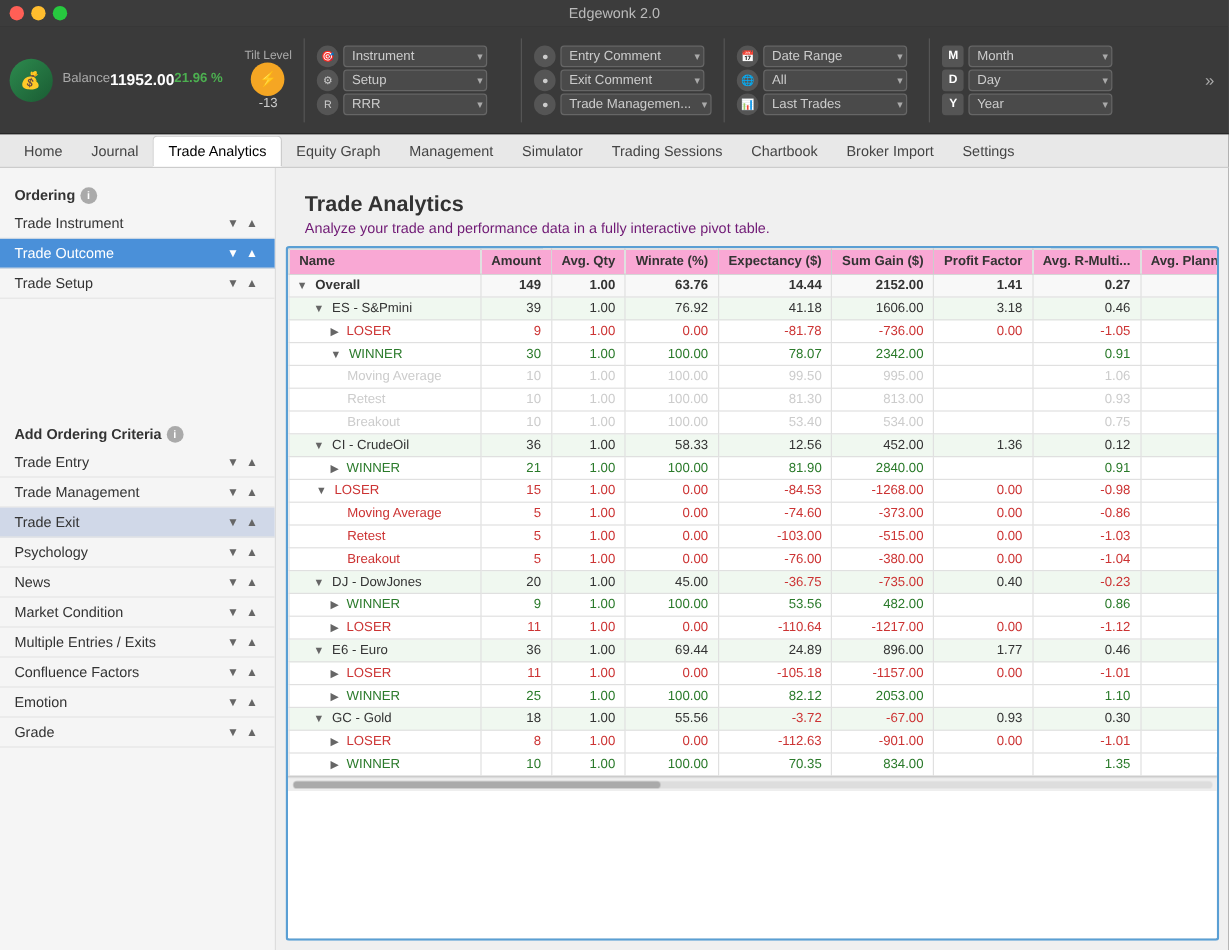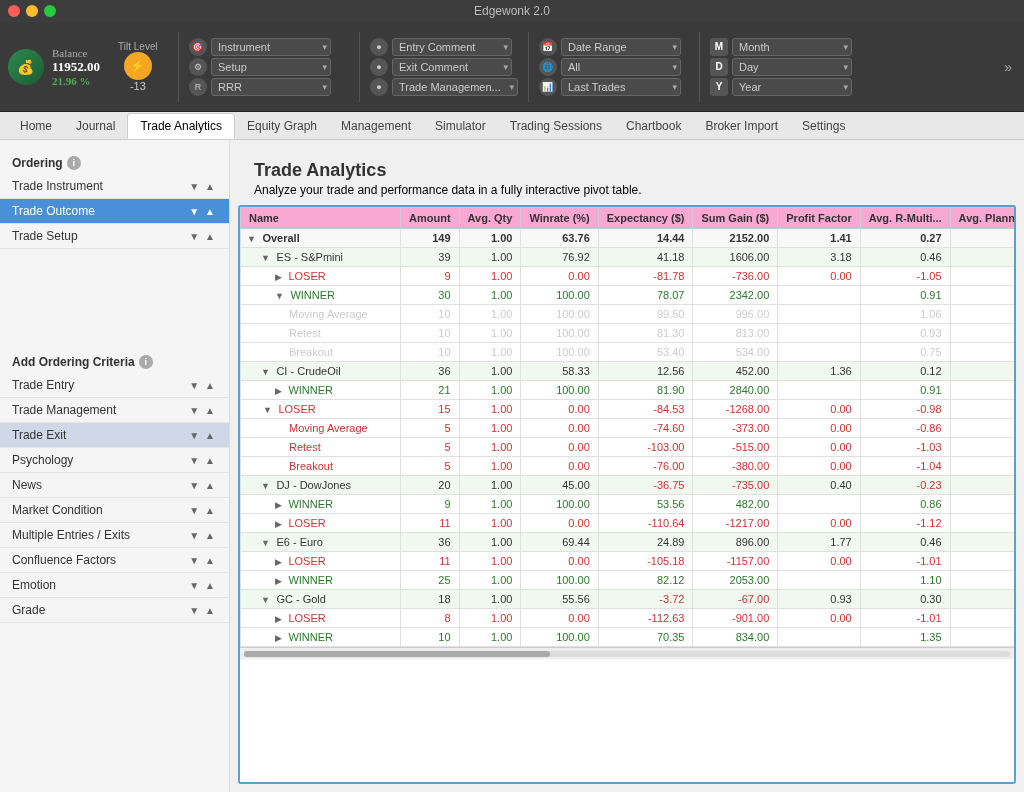--- a/index.html
+++ b/index.html
@@ -12,21 +12,21 @@
     .tl { width: 12px; height: 12px; border-radius: 50%; }
     .tl-red { background: #ff5f56; }
     .tl-yellow { background: #ffbd2e; }
     .tl-green { background: #27c93f; }
 
     
     .toolbar { background: #3a3a3a; border-bottom: 1px solid #222; display: flex; align-items: center; padding: 4px 8px; gap: 6px; height: 90px; }
     .toolbar-left { display: flex; flex-direction: column; justify-content: center; gap: 2px; min-width: 160px; }
     .balance-block { display: flex; align-items: center; gap: 8px; }
     .avatar { width: 36px; height: 36px; border-radius: 50%; background: linear-gradient(135deg, #2d8a4e, #1a5c33); display: flex; align-items: center; justify-content: center; font-size: 14px; color: #fff; }
-    .balance-text { display: flex; flex-direction: column; font-family: Liberation Serif, serif; }
+    .balance-text { display: flex; flex-direction: row; }
     .balance-label { font-size: 11px; color: #aaa; }
     .balance-value { font-size: 13px; font-weight: bold; color: #fff; }
     .tilt-block { display: flex; flex-direction: column; align-items: center; margin-left: 10px; }
     .tilt-label { font-size: 10px; color: #aaa; }
     .tilt-badge { background: #f5a623; color: #000; border-radius: 50%; width: 28px; height: 28px; display: flex; align-items: center; justify-content: center; font-weight: bold; font-size: 12px; }
     .tilt-value { font-size: 11px; color: #ccc; }
 
     .toolbar-divider { width: 1px; background: #555; height: 70px; margin: 0 4px; }
 
     .toolbar-group { display: flex; flex-direction: column; gap: 2px; min-width: 160px; }
@@ -59,21 +59,21 @@
     .sidebar-section-title { font-size: 12px; font-weight: bold; color: #333; padding: 6px 12px 4px; display: flex; align-items: center; gap: 4px; }
     .info-icon { width: 14px; height: 14px; border-radius: 50%; background: #aaa; color: #fff; font-size: 9px; display: flex; align-items: center; justify-content: center; flex-shrink: 0; }
     .sidebar-item { display: flex; justify-content: space-between; align-items: center; padding: 5px 12px; font-size: 12px; color: #333; border-bottom: 1px solid #e5e5e5; }
     .sidebar-item.selected { background: #4a90d9; color: #fff; align-items: flex-end; }
     .sidebar-item.selected2 { background: #d0d8e8; }
     .sidebar-arrows { display: flex; gap: 2px; }
     .arrow-btn { background: none; border: none; cursor: pointer; font-size: 10px; color: #666; padding: 1px 2px; }
     .sidebar-item.selected .arrow-btn { color: #fff; }
     .page-header { padding: 12px 16px 8px; background: #f0f0f0; }
     .page-title { font-size: 18px; font-weight: bold; color: #333; }
-    .page-subtitle { font-size: 12px; color: #000000; margin-top: 2px; }
+    .page-subtitle { font-size: 12px; color: #701a75; margin-top: 2px; }
     .data-table { border-collapse: collapse; width: 100%; font-size: 11px; }
     .data-table th { background: #f9a8d4; border: 1px solid #ccc; padding: 4px 8px; text-align: center; font-weight: 600; color: #333; white-space: nowrap; position: sticky; top: 0; z-index: 2; }
     .data-table th:first-child { text-align: left; min-width: 160px; }
     .data-table td { border: 1px solid #e0e0e0; padding: 3px 8px; text-align: right; white-space: nowrap; }
     .data-table td:first-child { text-align: left; }
     .row-overall td { background: #f8f8f8; font-weight: 600; color: #333; }
     .row-instrument td { background: #f0f8f0; color: #333; }
     .row-loser td { color: #cc3333; }
     .row-winner td { color: #2a7a2a; }
     .expand-icon { margin-right: 4px; font-size: 9px; color: #666; }

